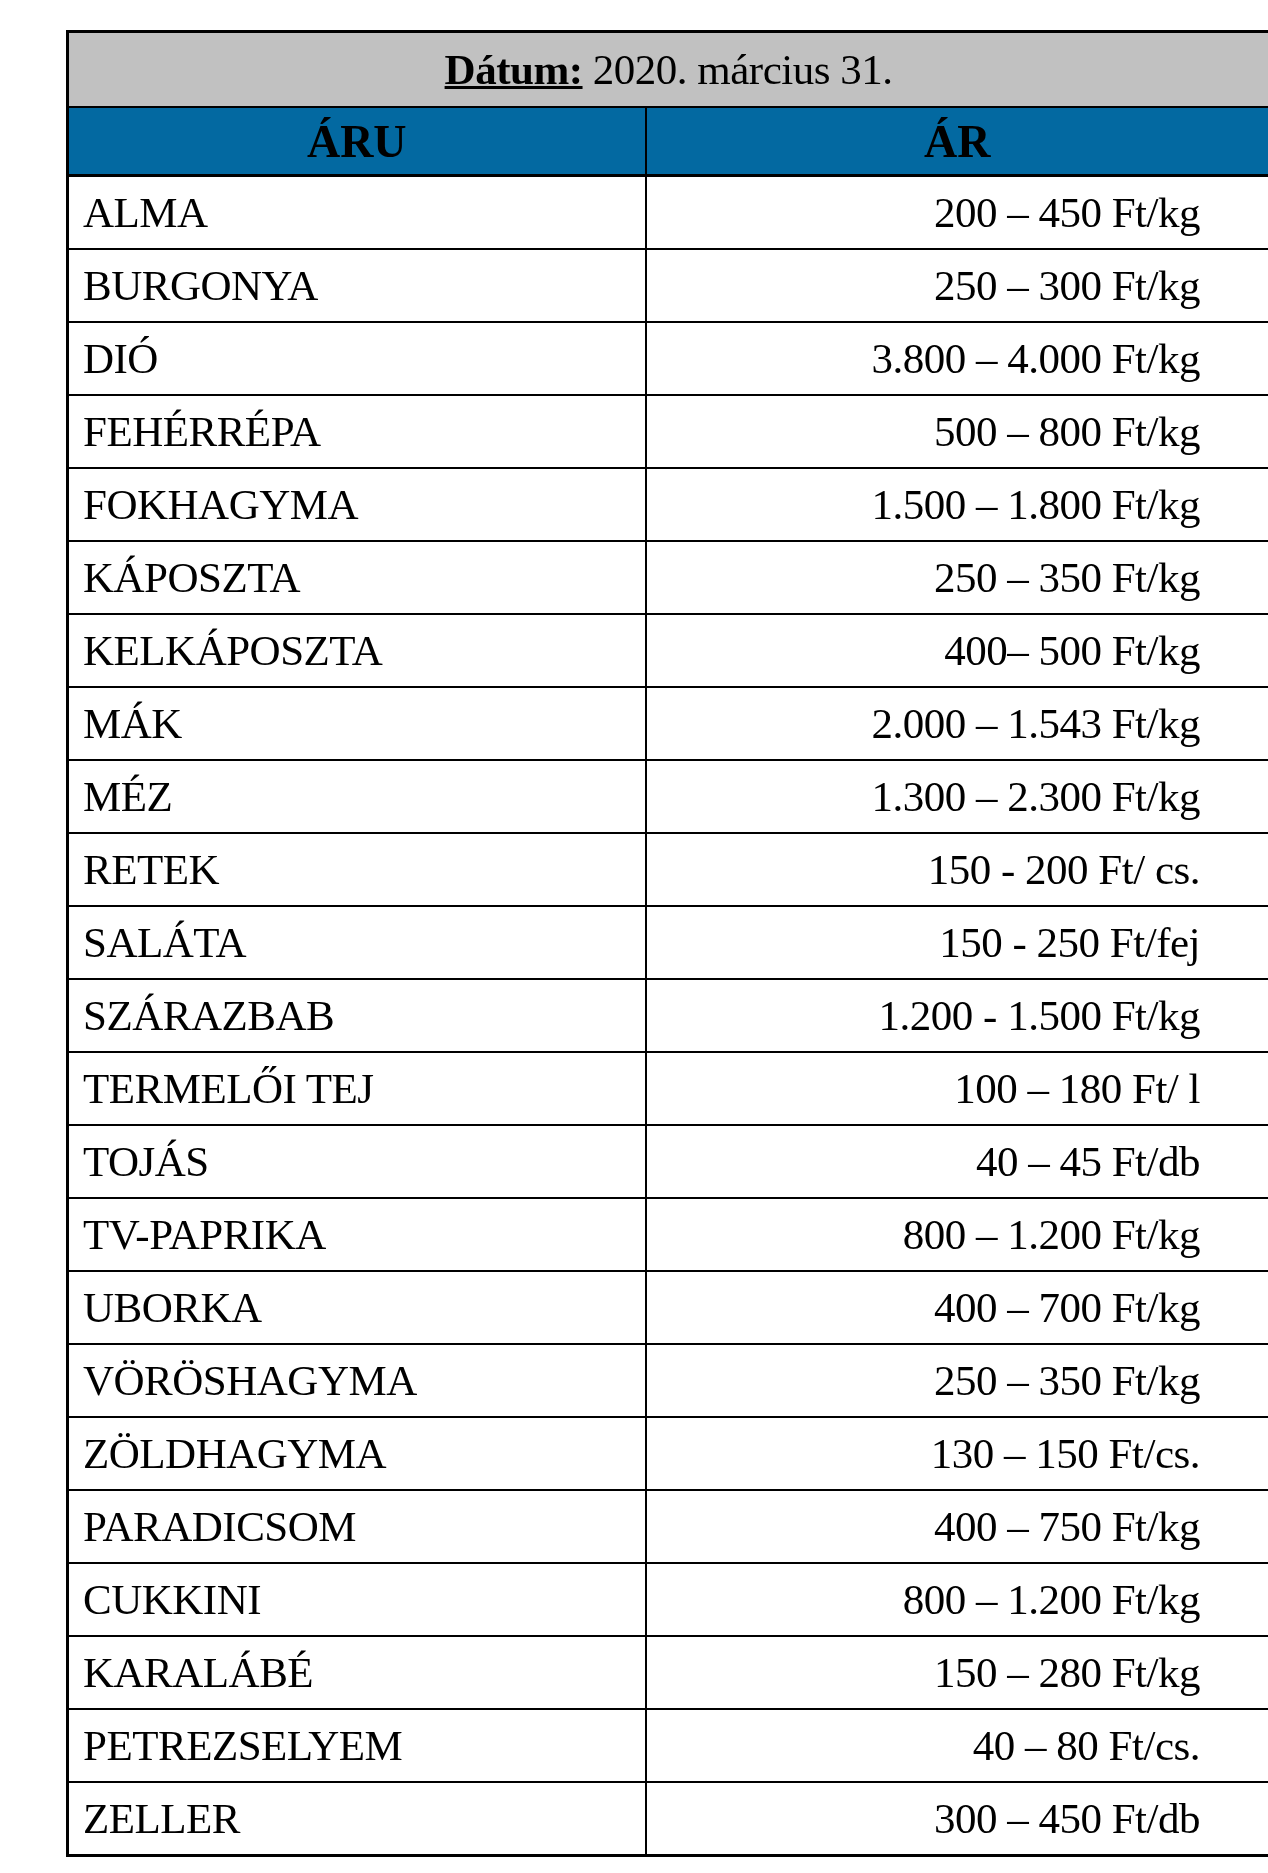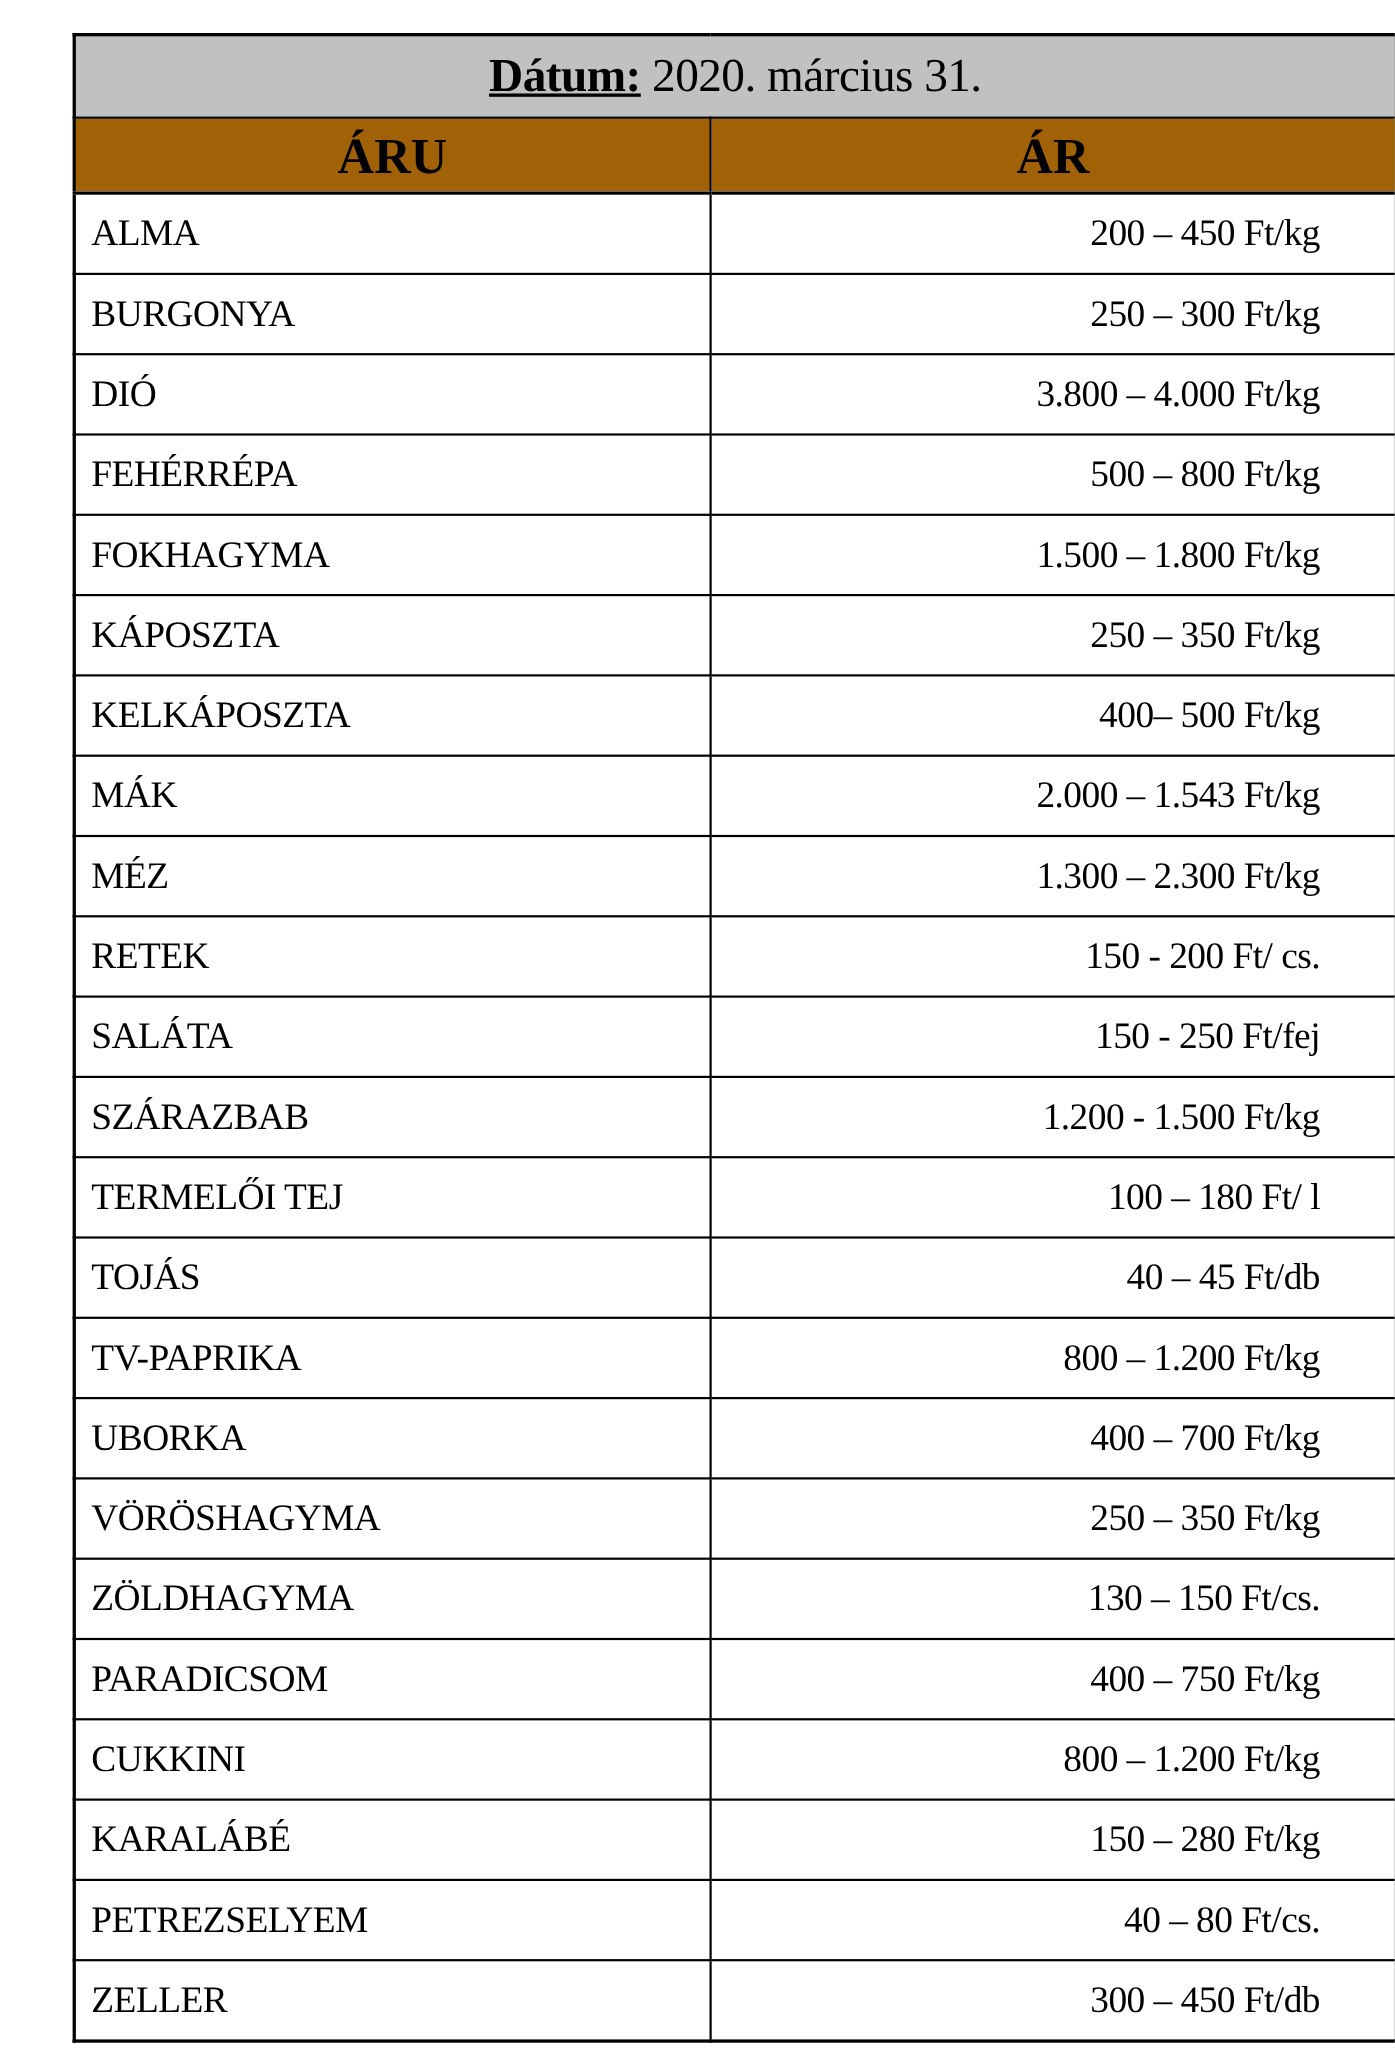--- a/index.html
+++ b/index.html
@@ -39,31 +39,31 @@
     text-align: center;
     vertical-align: middle;
     letter-spacing: -0.5px;
   }
   .date-label {
     font-weight: bold;
     text-decoration: underline;
     text-decoration-thickness: 3px;
   }
   tr.col-header-row th {
-    background: #a16207;
+    background: #0369a1;
     height: 64px;
     font-size: 46px;
     font-weight: bold;
     text-align: center;
     vertical-align: middle;
     border-bottom: 3px solid #000000;
   }
   tbody td {
     height: 69px;
-    font-size: 34px;
+    font-size: 43px;
     vertical-align: middle;
     letter-spacing: -0.5px;
   }
   td.item {
     text-align: left;
     padding-left: 14px;
   }
   td.price {
     text-align: right;
     padding-right: 68px;

